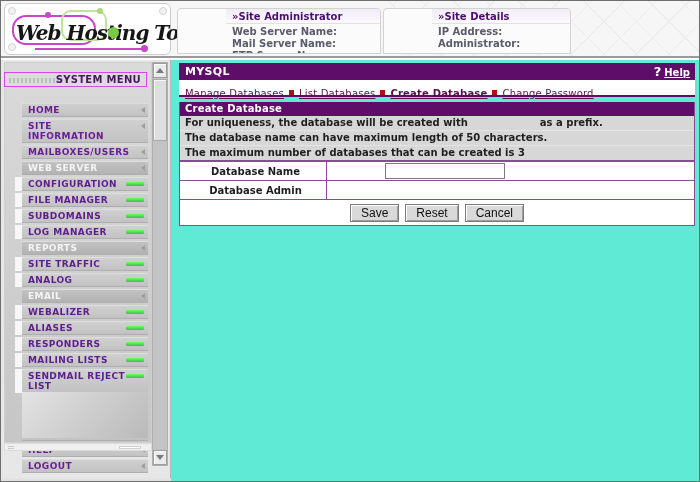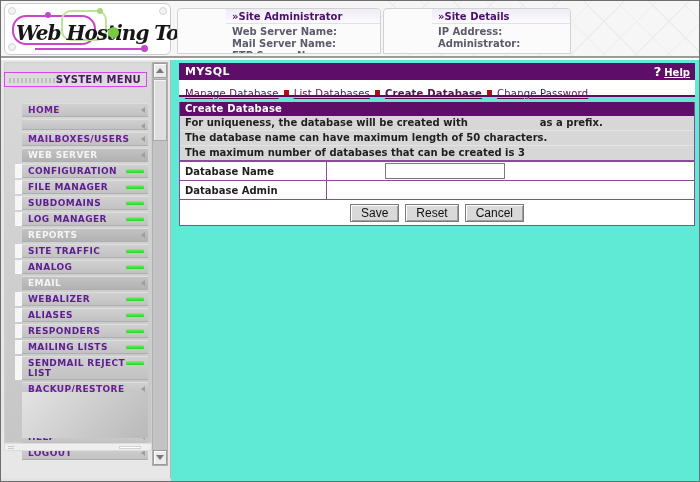--- a/index.html
+++ b/index.html
@@ -120,21 +120,21 @@
     border:1px solid #8a4b96; border-top:none; }
   .panel-header { height:14px; background:#5e0d68; color:#ffffff; font-size:10px;
     font-weight:bold; padding:1px 0 0 5px; letter-spacing:0.2px; }
   .note-row { background:#d7d7d7; border-bottom:1px solid #e4e4e4; font-size:10px;
     font-weight:bold; color:#1f1f1f; padding:1px 0 1px 5px; min-height:14px;
     line-height:12px; }
   .note-row:last-of-type { border-bottom:2px solid #8a4b96; }
   .note-gap { display:inline-block; width:72px; }
   .field-row { display:flex; border-bottom:1px solid #8a4b96; background:#ffffff; }
   .field-label { width:147px; border-right:1px solid #8a4b96; font-size:10px;
-    font-weight:bold; color:#1f1f1f; padding:4px 0 3px 5px; }
+    font-weight:bold; color:#1f1f1f; padding:4px 0 3px 5px;text-align:center; }
   .field-value { flex:1; display:flex; align-items:center; }
   .field-input { margin-left:58px; width:120px; height:16px;
     border:1px solid #7b7b7b; background:#ffffff; font-size:11px; padding:0 2px;
     font-family:"DejaVu Sans", sans-serif; }
   .btn-row { text-align:center; padding:2px 0 3px 0; background:#ffffff; }
   .form-btn { font-family:"Liberation Sans", sans-serif; font-size:12px;
     color:#111111; background:#d9d9d9; border:1px solid #7b7b7b;
     box-shadow:inset 1px 1px 0 #ffffff, inset -1px -1px 0 #9e9e9e;
     padding:1px 10px; margin:0 3px; cursor:pointer; }
 </style>
@@ -181,21 +181,21 @@
 <div class="sidebar">
   <div class="menu-frame"></div>
 
   <div class="sysmenu-band">
     <div class="sysmenu-dots"></div>
     <div class="sysmenu-label">SYSTEM MENU</div>
   </div>
 
   <div class="menu-list" id="menu-list">
       <div class="menu-item top"><span>HOME</span><span class="tri"></span></div>
-      <div class="menu-item top"><span class="tri"></span></div>
+      <div class="menu-item top"><span>SITE INFORMATION</span><span class="tri"></span></div>
       <div class="menu-item top"><span>MAILBOXES/USERS</span><span class="tri"></span></div>
       <div class="menu-item section"><span>WEB SERVER</span><span class="tri"></span></div>
       <div class="menu-item sub"><span>CONFIGURATION</span><span class="gbar"></span></div>
       <div class="menu-item sub"><span>FILE MANAGER</span><span class="gbar"></span></div>
       <div class="menu-item sub"><span>SUBDOMAINS</span><span class="gbar"></span></div>
       <div class="menu-item sub"><span>LOG MANAGER</span><span class="gbar"></span></div>
       <div class="menu-item section"><span>REPORTS</span><span class="tri"></span></div>
       <div class="menu-item sub"><span>SITE TRAFFIC</span><span class="gbar"></span></div>
       <div class="menu-item sub"><span>ANALOG</span><span class="gbar"></span></div>
       <div class="menu-item section"><span>EMAIL</span><span class="tri"></span></div>
@@ -235,21 +235,21 @@
 <div class="content">
 
   <div class="mysql-bar">
     <div class="mysql-title">MYSQL</div>
     <div class="help-link">
       <span class="help-q">?</span>
       <span class="help-t">Help</span>
     </div>
   </div>
 
-  <div class="crumbs" id="crumb-list"><span class="crumb">Manage Database</span><span class="bullet"></span><span class="crumb">List Databases</span><span class="bullet"></span><span class="crumb active">Create Database</span><span class="bullet"></span><span class="crumb">Change Password</span></div>
+  <div class="crumbs" id="crumb-list"><span class="crumb">Manage Databases</span><span class="bullet"></span><span class="crumb">List Databases</span><span class="bullet"></span><span class="crumb active">Create Database</span><span class="bullet"></span><span class="crumb">Change Password</span></div>
 
   <div class="panel">
     <div class="panel-header">Create Database</div>
     <div id="note-rows">
         <div class="note-row"><span>For uniqueness, the database will be created with</span><span class="note-gap"></span><span>as a prefix.</span></div>
         <div class="note-row"><span>The database name can have maximum length of 50 characters.</span></div>
         <div class="note-row"><span>The maximum number of databases that can be created is 3</span></div>
       </div>
     <div id="field-rows">
         <div class="field-row">

